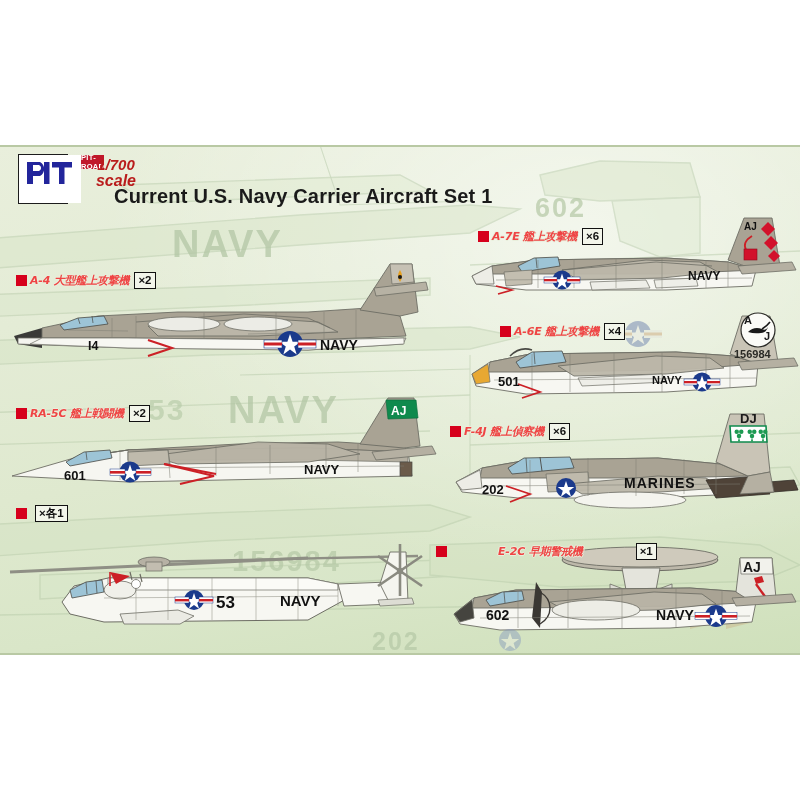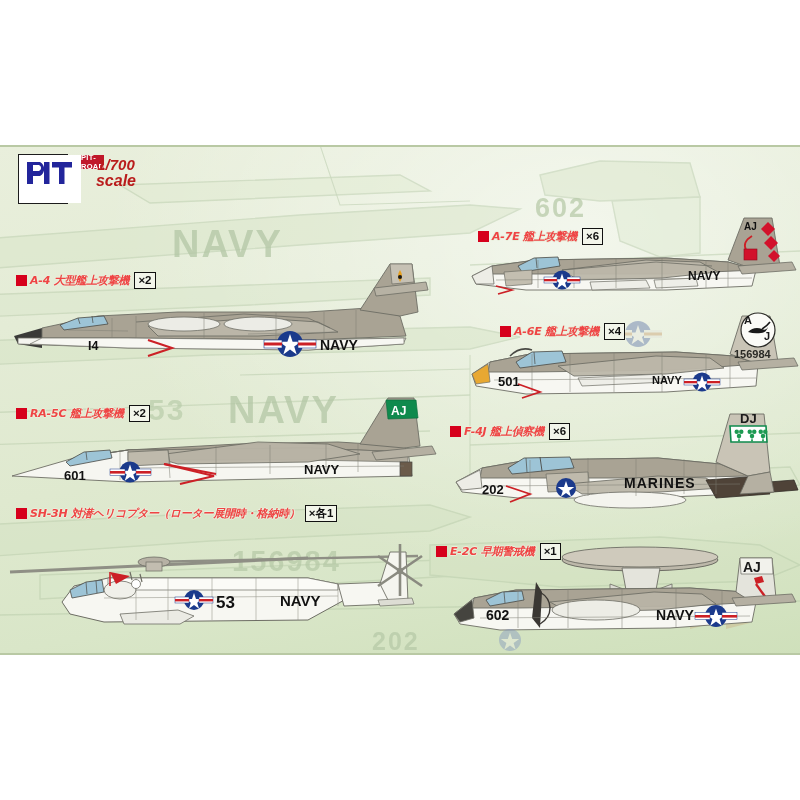--- a/index.html
+++ b/index.html
@@ -155,20 +155,21 @@
         </svg>
       </div>
       <div class="logo-bar">PIT-ROAD</div>
     </div>
 
     <div class="scale">
       <div>1/700</div>
       <div class="s2">scale</div>
     </div>
 
+    <div class="title-en">Current U.S. Navy Carrier Aircraft Set 1</div>
   </div>
 
   <div class="lbl" style="left:16px;top:272px;">
     <span class="sq"></span>
     <span class="tx">A-4 大型艦上攻撃機</span>
     <span class="qty">×2</span>
   </div>
 
   <div class="plane" style="left:8px;top:278px;">
     <svg width="420" height="110" viewBox="0 0 420 110">
@@ -221,21 +222,21 @@
 
       <text class="mini" x="80" y="72" font-size="12.5" fill="#111">I4</text>
 
       <path d="M392 -8 q4 6 0 12 q-4 -6 0 -12 z" fill="#e8a01c"></path>
       <circle cx="392" cy="-1" r="2" fill="#1a1a1a"></circle>
     </svg>
   </div>
 
   <div class="lbl" style="left:16px;top:405px;">
     <span class="sq"></span>
-    <span class="tx">RA-5C 艦上攻撃機</span>
+    <span class="tx">RA-5C 艦上戦闘機</span>
     <span class="qty">×2</span>
   </div>
 
   <div class="plane" style="left:8px;top:392px;">
     <svg width="430" height="110" viewBox="0 0 430 110">
 
       <path d="M4 84 L66 66 L120 58 L300 56 L400 60 L404 84 L120 90 Z" fill="#f6f6f1" stroke="#6d6d64" stroke-width=".9"></path>
 
       <path d="M66 66 L120 58 L230 52 L330 50 L396 54 L400 60 L300 56 L120 58 Z" fill="#a9a394" stroke="#6d6d64" stroke-width=".9"></path>
       <path d="M120 58 L300 56 L400 60 L400 70 L300 68 L120 68 Z" fill="#b5b0a2" stroke="#6d6d64" stroke-width=".7"></path>
@@ -279,21 +280,20 @@
       </g>
 
       <text class="mini" x="296" y="82" font-size="13" fill="#111">NAVY</text>
 
       <text class="mini" x="56" y="88" font-size="13" fill="#111">601</text>
     </svg>
   </div>
 
   <div class="lbl" style="left:16px;top:505px;">
     <span class="sq"></span>
-    <span class="tx">SH-3H 対潜ヘリコプター（ローター展開時・格納時）</span>
     <span class="qty">×各1</span>
   </div>
 
   <div class="plane" style="left:8px;top:528px;">
     <svg width="430" height="120" viewBox="0 0 430 120">
 
       <path d="M2 44 L300 30" stroke="#8f8f85" stroke-width="3" fill="none"></path>
       <path d="M140 34 L410 28" stroke="#8f8f85" stroke-width="2.4" fill="none"></path>
 
       <ellipse cx="146" cy="34" rx="16" ry="5" fill="#b6b1a4" stroke="#6d6d64" stroke-width=".8"></ellipse>
@@ -564,21 +564,21 @@
         <circle cx="118" cy="56" r="10" fill="#1b3a8c"></circle>
         <path d="M118 49 l2 6 h6.3 l-5.1 3.7 1.9 6 -5.1-3.7 -5.1 3.7 1.9-6 -5.1-3.7 h6.3 z" fill="#ffffff"></path>
       </g>
 
       <text class="mini" x="176" y="56" font-size="14" fill="#111" letter-spacing="1">MARINES</text>
 
       <text class="mini" x="34" y="62" font-size="13" fill="#111">202</text>
     </svg>
   </div>
 
-  <div class="lbl" style="left:436px;top:543px;">
+  <div class="lbl" style="left:436px;top:543px;gap:48px;">
     <span class="sq"></span>
     <span class="tx">E-2C 早期警戒機</span>
     <span class="qty">×1</span>
   </div>
 
   <div class="plane" style="left:440px;top:540px;">
     <svg width="360" height="108" viewBox="0 0 360 108">
 
       <ellipse cx="200" cy="20" rx="78" ry="11" fill="#bdb8aa" stroke="#6d6d64" stroke-width="1"></ellipse>
       <ellipse cx="200" cy="17" rx="78" ry="10" fill="#cfcabc" stroke="#6d6d64" stroke-width=".9"></ellipse>

